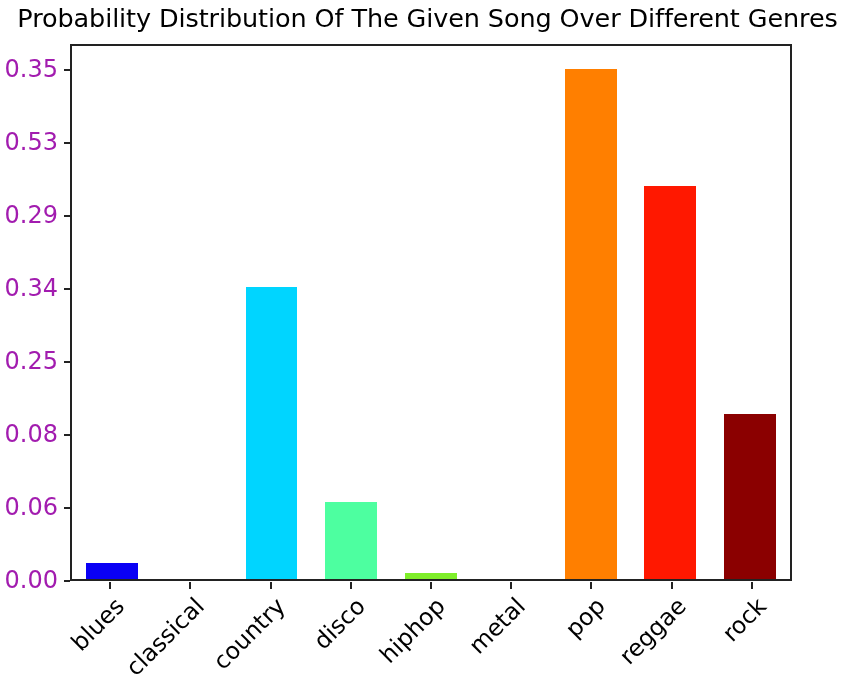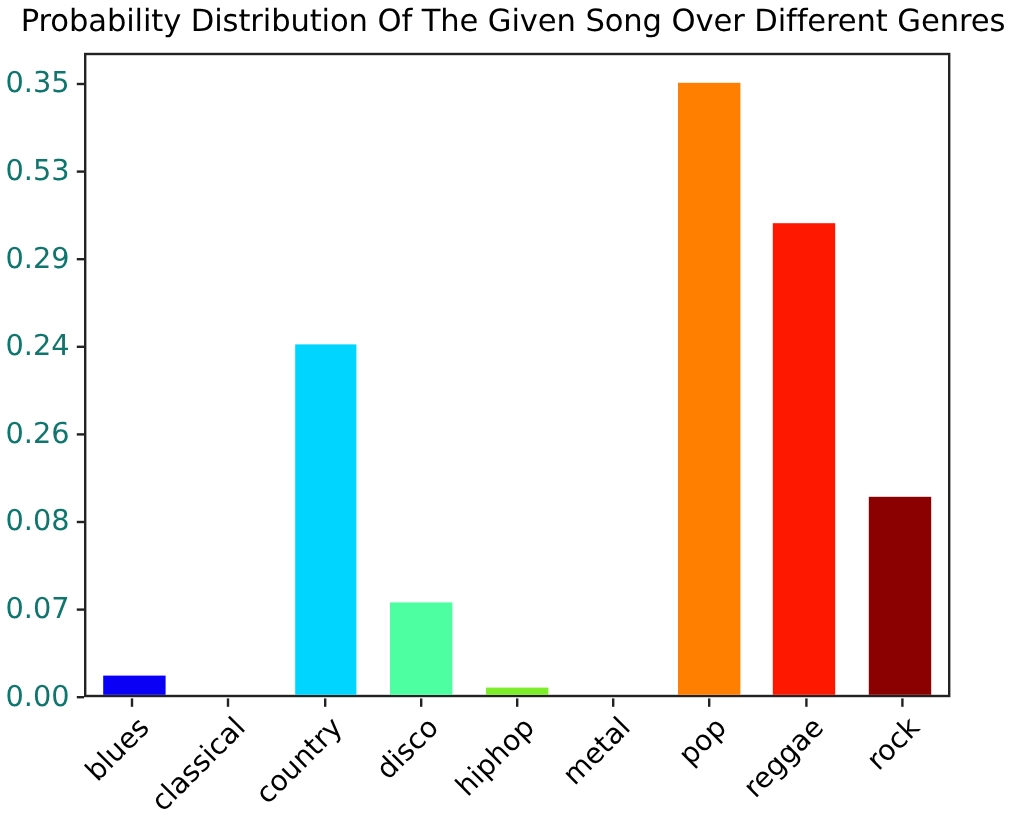--- a/index.html
+++ b/index.html
@@ -79,21 +79,21 @@
     top: -1.05px;
     width: 6.5px;
     height: 2.1px;
     background: #222222;
   }
   .ytick .tick-label {
     position: absolute;
     right: 12px;
     top: -15px;
     font-size: 24px;
-    color: #0f766e;
+    color: #a21caf;
     text-align: right;
     white-space: nowrap;
   }
 
   
   #xticks {
     position: absolute;
     left: 70px;
     top: 581px;
     width: 722px;
@@ -157,33 +157,33 @@
       </div>
   </div>
 
   <div id="yaxis">
       <div class="ytick" style="top: 581px;">
         <div class="tick-mark"></div>
         <div class="tick-label">0.00</div>
       </div>
       <div class="ytick" style="top: 507.939px;">
         <div class="tick-mark"></div>
-        <div class="tick-label">0.07</div>
+        <div class="tick-label">0.06</div>
       </div>
       <div class="ytick" style="top: 434.878px;">
         <div class="tick-mark"></div>
         <div class="tick-label">0.08</div>
       </div>
       <div class="ytick" style="top: 361.816px;">
         <div class="tick-mark"></div>
-        <div class="tick-label">0.26</div>
+        <div class="tick-label">0.25</div>
       </div>
       <div class="ytick" style="top: 288.755px;">
         <div class="tick-mark"></div>
-        <div class="tick-label">0.24</div>
+        <div class="tick-label">0.34</div>
       </div>
       <div class="ytick" style="top: 215.694px;">
         <div class="tick-mark"></div>
         <div class="tick-label">0.29</div>
       </div>
       <div class="ytick" style="top: 142.633px;">
         <div class="tick-mark"></div>
         <div class="tick-label">0.53</div>
       </div>
       <div class="ytick" style="top: 69.5714px;">

